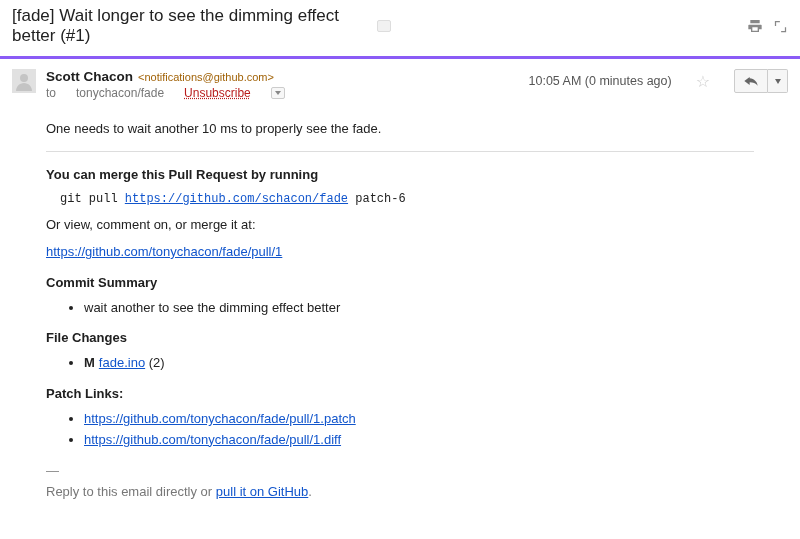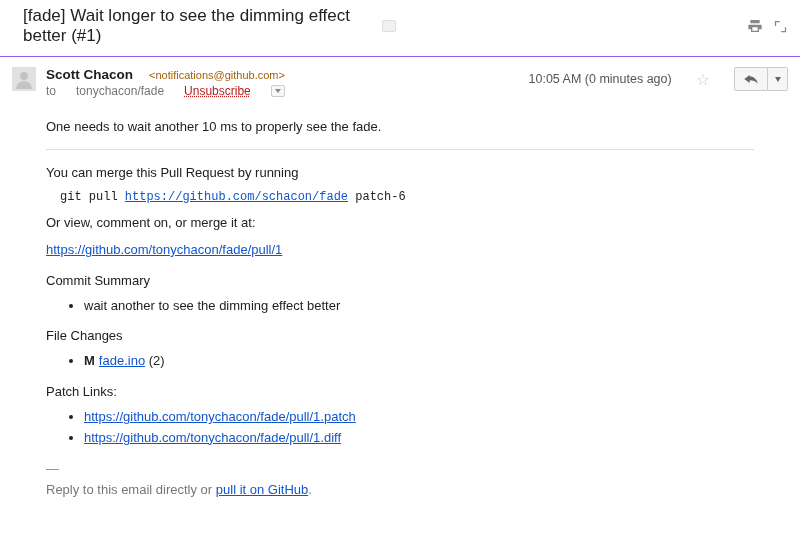--- a/index.html
+++ b/index.html
@@ -7,22 +7,22 @@
     margin: 0;
     font-family: Arial, Helvetica, sans-serif;
     font-size: 13px;
     color: #222;
     background: #fff;
     width: 800px;
   }
   .subject-bar {
     display: flex;
     align-items: center;
-    padding: 6px 12px 10px 23px;
-    border-bottom: 1px solid #8b5cf6;
+    padding: 6px 12px 10px 12px;
+    border-bottom: 3px solid #8b5cf6;
     justify-content: space-between;
   }
   .subject-text {
     font-size: 17px;
     color: #222;
     flex: 1;
   }
   .label-chip {
     width: 14px;
     height: 12px;
@@ -55,21 +55,21 @@
     background: #e1e1e1;
     margin-right: 10px;
     flex: 0 0 auto;
     position: relative;
   }
   .avatar svg { display:block; }
   .sender-block { flex: 1; }
   .sender-line {
     display: flex;
     align-items: baseline;
-    gap: 16px;
+    gap: 5px;
   }
   .sender-name { font-weight: bold; font-size: 13.5px; color:#202020; }
   .sender-email { color: #a16207; font-size: 11px; }
   .to-line {
     display: flex;
     align-items: center;
     gap: 20px;
     color: #777;
     font-size: 12px;
     margin-top: 2px;
@@ -131,21 +131,21 @@
     line-height: 1.45;
   }
   .intro { margin: 6px 0 12px 0; }
   hr.sep {
     border: none;
     border-top: 1px solid #ddd;
     margin: 6px 0 14px 0;
   }
   h4.section {
     font-size: 13px;
-    font-weight: normal;
+    font-weight: bold;
     margin: 12px 0 6px 0;
     color:#202020;
   }
   pre.cmd {
     font-family: "Courier New", monospace;
     font-size: 12px;
     white-space: pre;
     margin: 6px 0 8px 14px;
   }
   pre.cmd a { font-family: inherit; }

